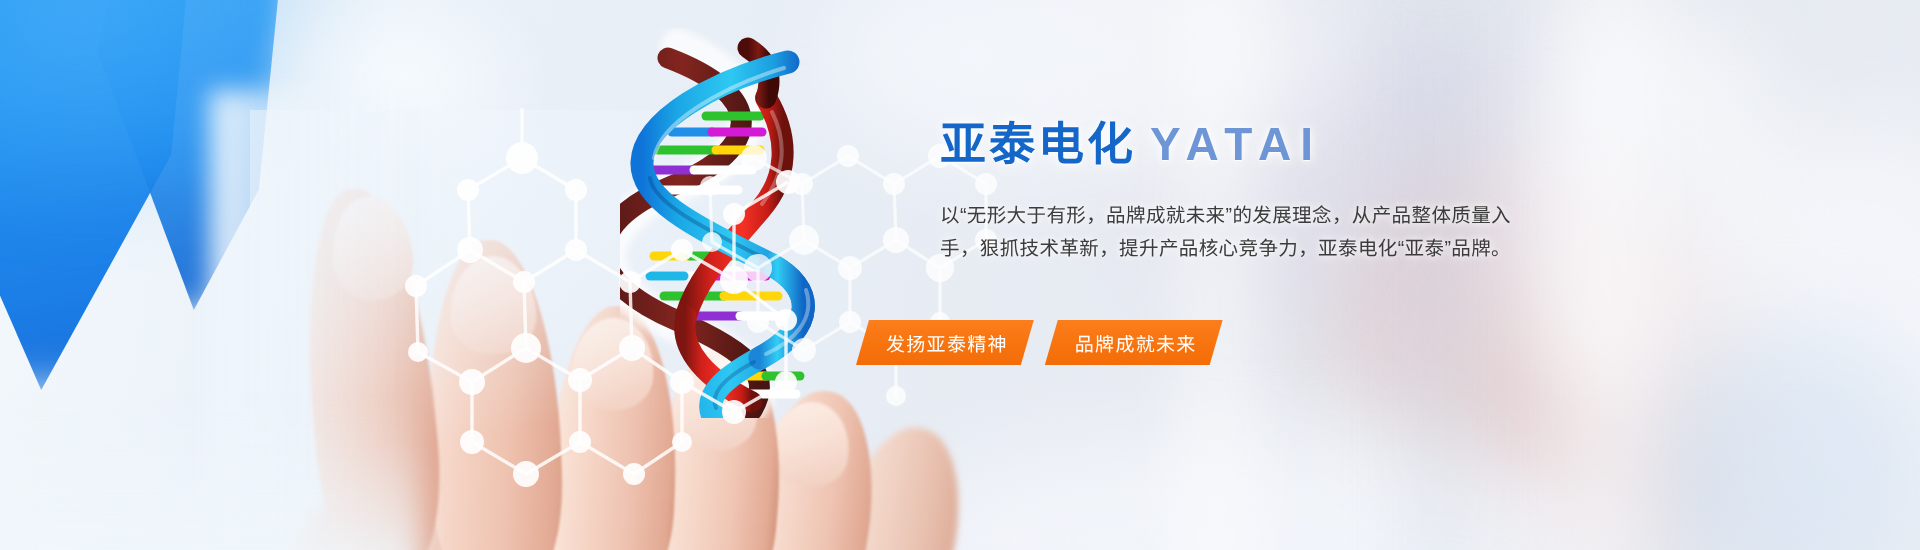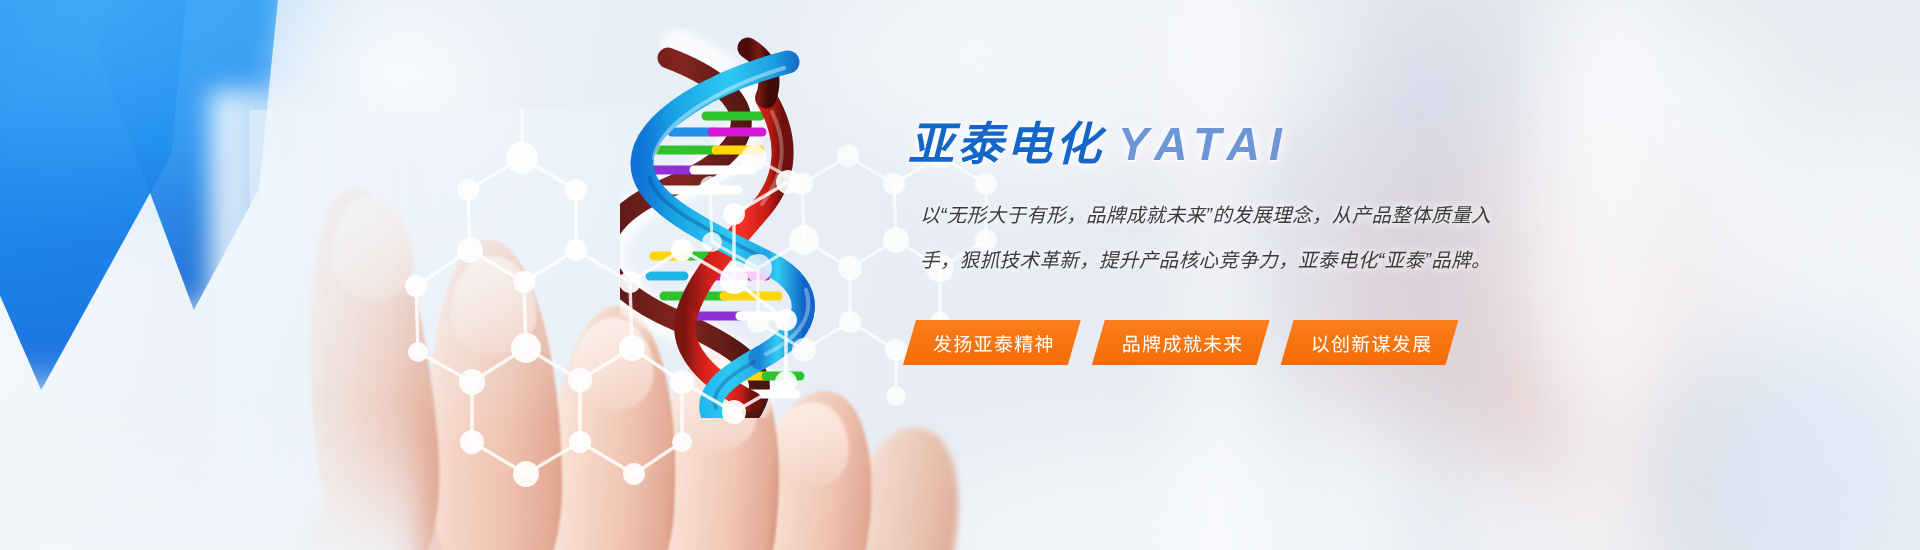--- a/index.html
+++ b/index.html
@@ -133,21 +133,21 @@
   
   .dna{position:absolute;left:620px;top:28px;width:230px;height:390px;}
   .dna svg{display:block;}
 
   
   .mol{position:absolute;left:330px;top:90px;width:680px;height:460px;}
   .mol svg{display:block;}
   .mol-2{position:absolute;left:700px;top:110px;width:340px;height:300px;}
 
   
-  .copy{position:absolute;left:908px;top:118px;width:720px;font-style:italic;}
+  .copy{position:absolute;left:940px;top:118px;width:720px;}
 
   .title{
     margin:0;
     font-size:46px;
     line-height:1.16;
     font-weight:700;
     letter-spacing:.5px;
     white-space:nowrap;
     text-shadow:0 0 9px rgba(255,255,255,.96),0 0 18px rgba(255,255,255,.8),0 1px 0 rgba(255,255,255,.9);
   }
@@ -156,25 +156,25 @@
 
   .desc{
     margin:28px 0 0 0;
     width:680px;
     font-size:19.5px;
     line-height:1.65;
     color:#3c3c3c;
     letter-spacing:.4px;
     text-shadow:0 0 7px rgba(255,255,255,.98),0 0 14px rgba(255,255,255,.85);
   }
-  .desc p{margin:12px;}
+  .desc p{margin:0;}
 
   
   .tags{
-    position:absolute;left:903px;top:320px;
+    position:absolute;left:856px;top:320px;
     display:flex;align-items:flex-start;
   }
   .tag{
     position:relative;
     height:45px;
     padding:0 26px 0 30px;
     display:flex;align-items:center;justify-content:center;
     color:#ffffff;
     font-size:19px;
     letter-spacing:1.3px;
@@ -415,16 +415,15 @@
       <p>以“无形大于有形，品牌成就未来”的发展理念，从产品整体质量入</p>
       <p>手，狠抓技术革新，提升产品核心竞争力，亚泰电化“亚泰”品牌。</p>
     </div>
   </div>
 
   <div class="tags">
     <div class="tag">发扬亚泰精神</div>
     <div class="tag-sep"></div>
     <div class="tag">品牌成就未来</div>
     <div class="tag-sep"></div>
-    <div class="tag">以创新谋发展</div>
   </div>
 
 </div>
 
 </body></html>

